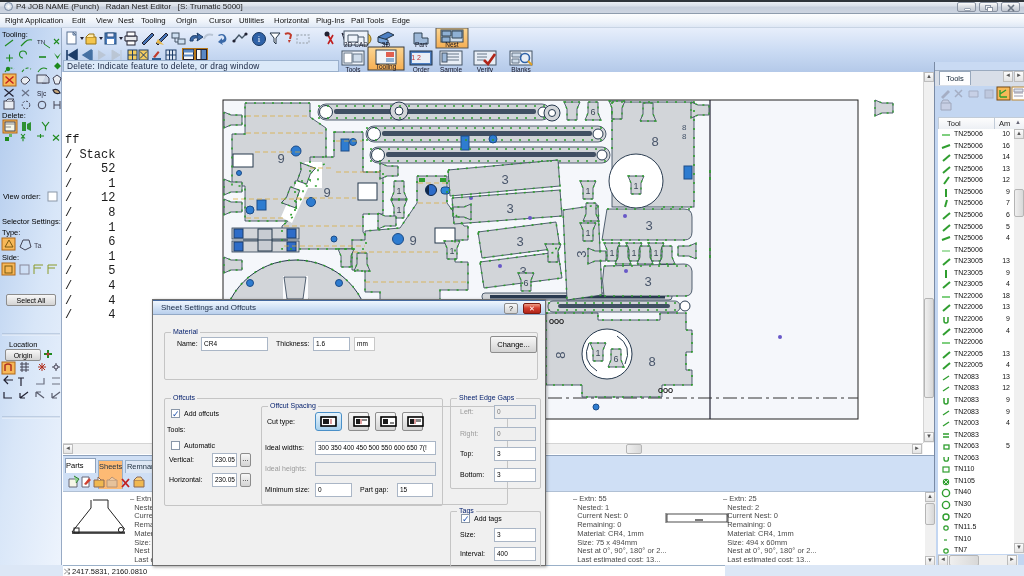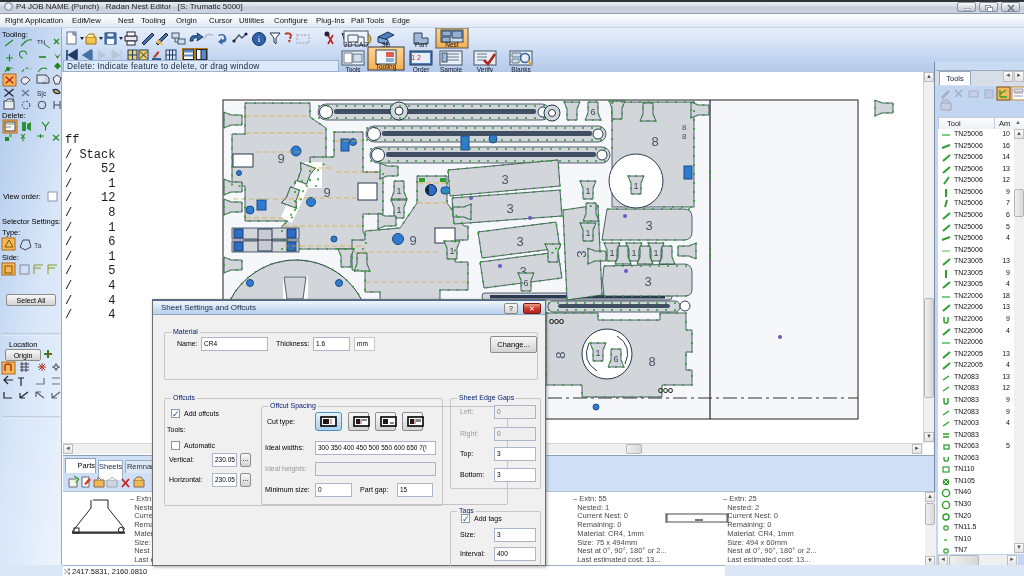--- a/index.html
+++ b/index.html
@@ -64,27 +64,27 @@
     <span class="winbtn" style="left:1001px">
         <svg width="19" height="10" style="position:absolute;left:0;top:0">
           <path d="M6 2 l6 6 m0 -6 l-6 6" stroke="#6a7482" stroke-width="1.6"></path>
         </svg>
       </span>
   </div>
   <div class="abs" id="menubar">
     <span style="left:5px">Right</span>
       <span style="left:25px">Application</span>
       <span style="left:72px">Edit</span>
-      <span style="left:84px">View</span>
+      <span style="left:96px">View</span>
       <span style="left:118px">Nest</span>
       <span style="left:141px">Tooling</span>
       <span style="left:176px">Origin</span>
       <span style="left:209px">Cursor</span>
       <span style="left:239px">Utilities</span>
-      <span style="left:274px">Configure</span>
+      <span style="left:274px">Horizontal</span>
       <span style="left:316px">Plug-Ins</span>
       <span style="left:351px">Pall Tools</span>
       <span style="left:392px">Edge</span>
   </div>
   <div class="abs" id="toolbar">
     <svg width="1024" height="44" style="position:absolute;left:0;top:0">
 
       <g transform="translate(66,3)">
         <rect x="1" y="1" width="9" height="12" fill="#fff" stroke="#5a7394"></rect>
           <path d="M7 1 L10 4 L7 4 Z" fill="#cfe0f2" stroke="#5a7394"></path>
@@ -879,22 +879,22 @@
       <div class="sbtn" style="left:0;top:414px;width:10px;height:10px">▼</div>
     </div>
     <div style="position:absolute;left:3px;top:493px;width:80px;height:12px;background:#f0f0f0">
       <div class="sbtn" style="left:0;top:0;width:10px;height:11px">◄</div>
       <div class="sthumb" style="left:11px;top:0;width:30px;height:11px"></div>
       <div class="sbtn" style="left:69px;top:0;width:10px;height:11px">►</div>
     </div>
   </div>
   <div class="abs" id="bpanel">
     <div style="position:absolute;left:0;top:2px;width:871px;height:15px;background:#cfdff5">
-      <div style="position:absolute;left:2px;top:0;width:31px;height:15px;background:#fff;border:1px solid #8ea2bd;border-bottom:none;font-size:7.5px;text-align:right;line-height:14px">Parts</div>
-      <div style="position:absolute;left:35px;top:2px;width:25px;height:20px;background:#ffffff;border:1px solid #9ab0c8;border-bottom:none;font-size:7.5px;text-align:left;line-height:12px;color:#234">Sheets</div>
+      <div style="position:absolute;left:2px;top:0;width:31px;height:15px;background:#fff;border:1px solid #8ea2bd;border-bottom:none;font-size:7.5px;text-align:left;line-height:14px">Parts</div>
+      <div style="position:absolute;left:35px;top:2px;width:25px;height:29px;background:#fdba74;border:1px solid #9ab0c8;border-bottom:none;font-size:7.5px;text-align:left;line-height:12px;color:#234">Sheets</div>
       <div style="position:absolute;left:62px;top:2px;width:38px;height:13px;background:#dde7f4;border:1px solid #9ab0c8;border-bottom:none;font-size:7.5px;text-align:center;line-height:12px;color:#234">Remnants</div>
     </div>
     <svg width="100" height="15" style="position:absolute;left:3px;top:19px">
       <g transform="translate(2,0)">
         <path d="M1 4 h8 v8 h-8z" fill="#f6f6e8" stroke="#667"></path>
           <path d="M6 1 l5 3 l-3 4" fill="#8fd08f" stroke="#2f7e2f"></path>
         <g transform="translate(13,0)">
             <path d="M1 2 h7 v10 h-7z" fill="#fff" stroke="#667"></path>
             <path d="M3 9 l5 -6 l2 2 l-5 5z" fill="#d04030"></path>
           </g>

